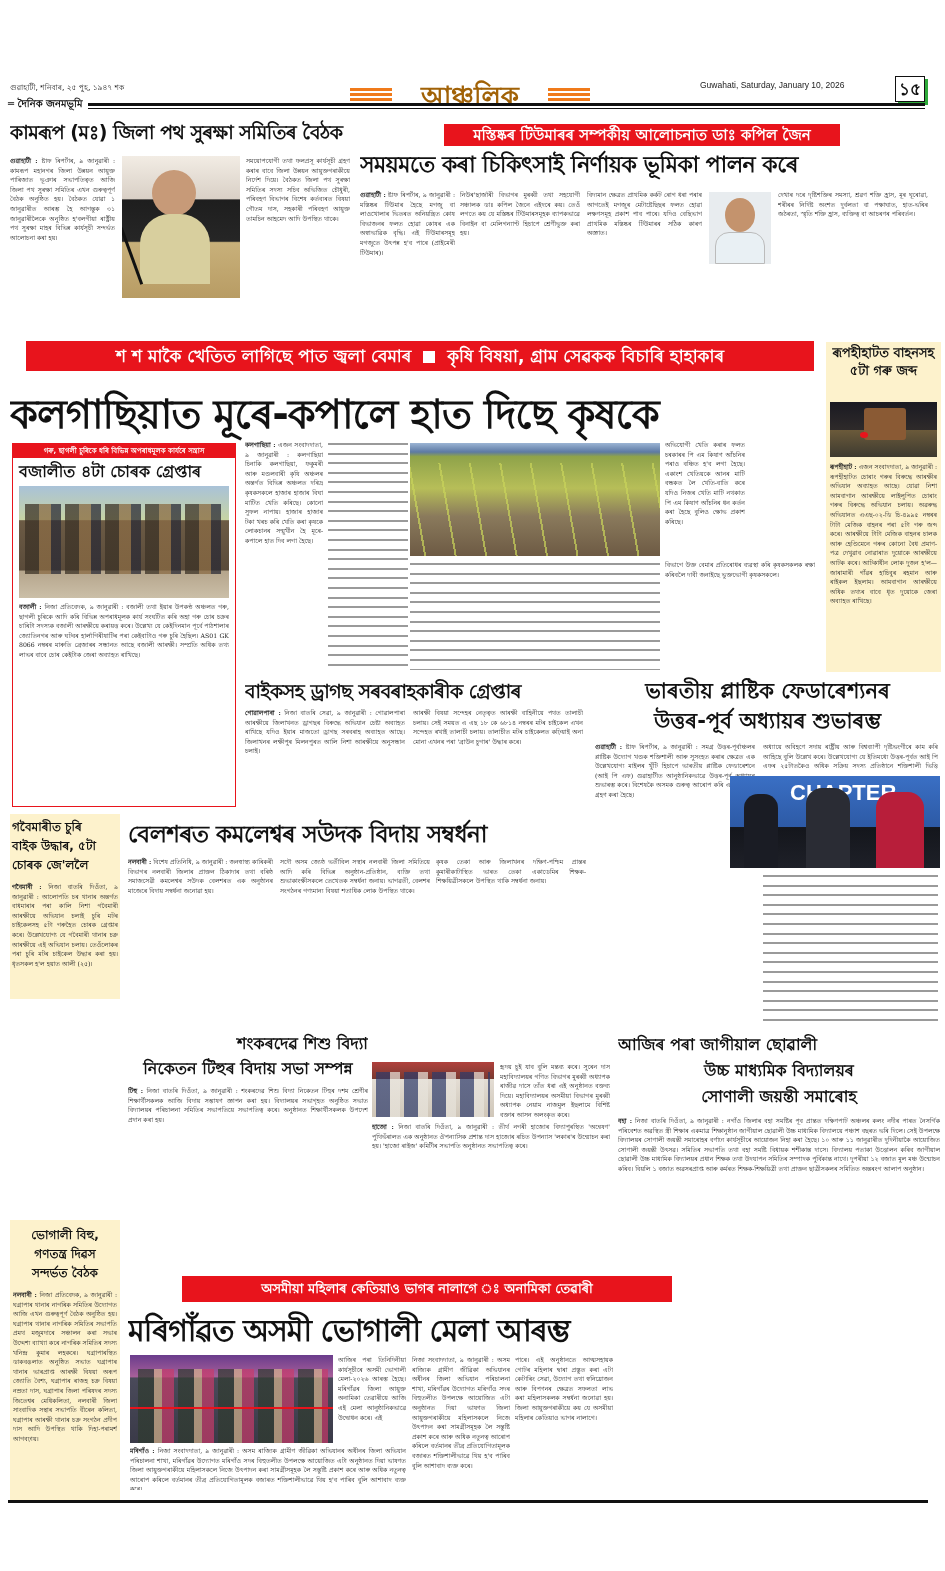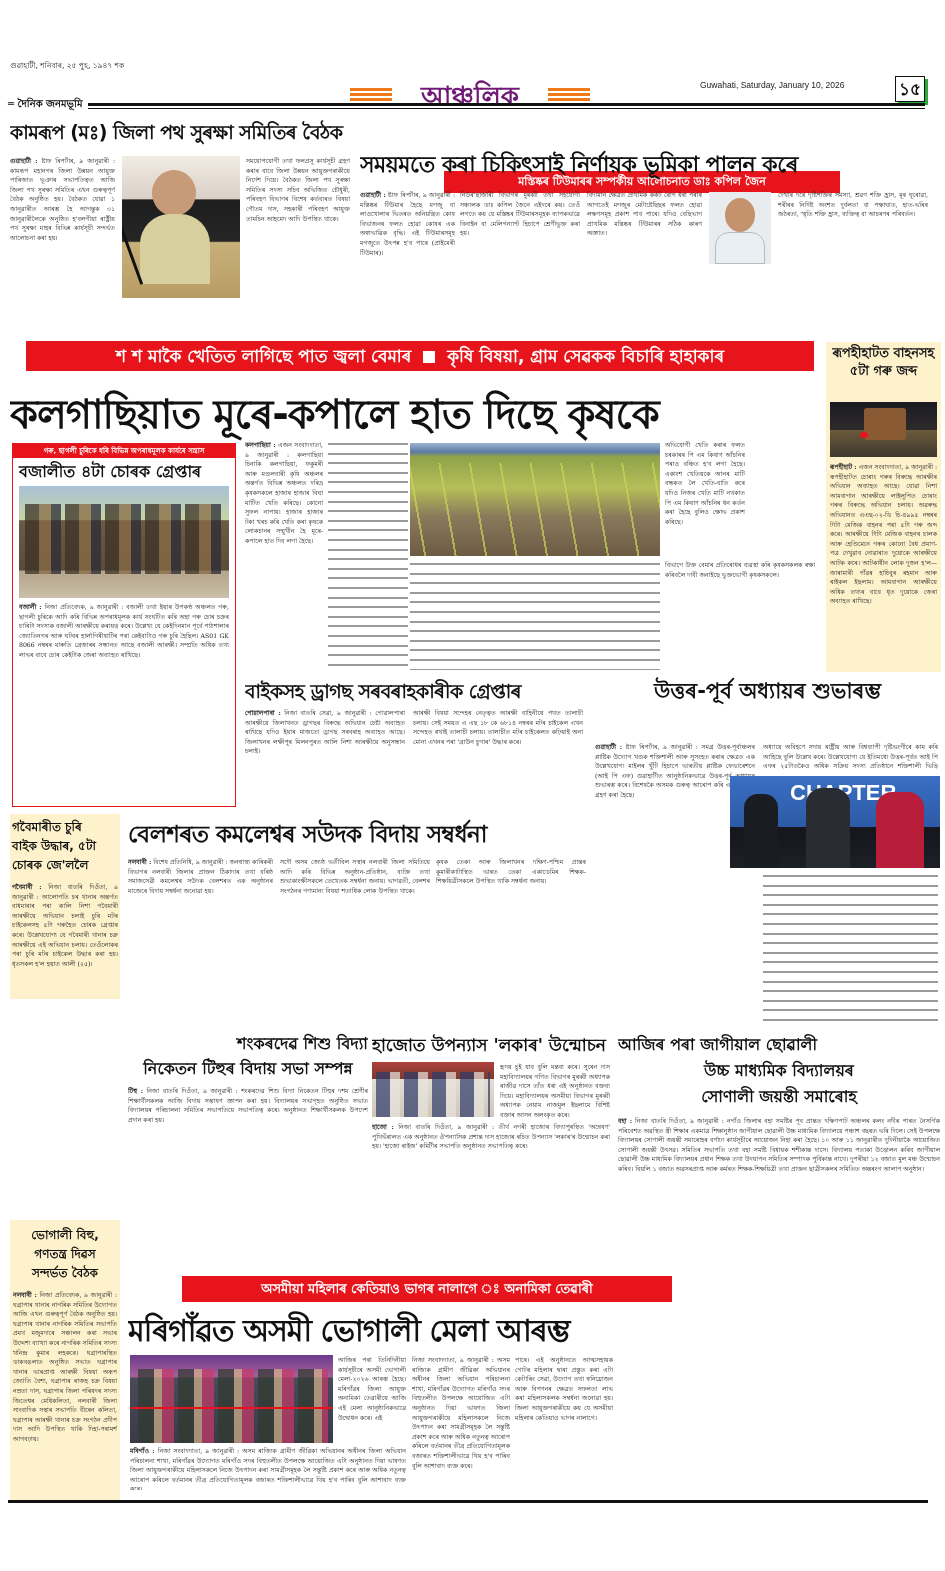--- a/index.html
+++ b/index.html
@@ -11,28 +11,28 @@
   .redbar { background: #e8141c; color: #fff; font-weight: bold; font-family: "DejaVu Sans", sans-serif; text-align: center; white-space: nowrap; overflow: hidden; }
   .photo { overflow: hidden; }
   .yellow { background: #fdf2cc; padding-left: 24px; }
   .rule { background: #111; }
   .lines { background-image: repeating-linear-gradient(to bottom, transparent 0 3px, #9a9a9a 3px 5px, transparent 5px 9.6px); }
 </style>
 </head>
 <body>
 
 <div class="abs" style="left:0;top:0;width:945px;height:114px;">
-  <div class="abs" style="left:10px;top:60px;font-size:7.5px;color:#222;white-space:nowrap;">গুৱাহাটী, শনিবাৰ, ২৫ পুহ, ১৯৪৭ শক</div>
+  <div class="abs" style="left:10px;top:82px;font-size:7.5px;color:#222;white-space:nowrap;">গুৱাহাটী, শনিবাৰ, ২৫ পুহ, ১৯৪৭ শক</div>
   <div class="abs" style="left:8px;top:96px;font-size:10px;font-weight:bold;color:#111;white-space:nowrap;">
     <span>═ </span><span>দৈনিক জনমভূমি</span>
   </div>
 
   <div class="abs" style="left:350px;top:80px;width:240px;height:30px;">
     <div class="abs" style="left:0;top:8px;width:42px;height:14px;background:repeating-linear-gradient(to bottom,#f07a1a 0 3px,transparent 3px 5px);"></div>
-    <div class="abs" style="left:48px;top:-4px;width:144px;text-align:center;font-size:26px;font-weight:bold;color:#701a75;white-space:nowrap;">আঞ্চলিক</div>
+    <div class="abs" style="left:48px;top:-4px;width:144px;text-align:center;font-size:26px;font-weight:bold;color:#a16207;white-space:nowrap;">আঞ্চলিক</div>
     <div class="abs" style="left:198px;top:8px;width:42px;height:14px;background:repeating-linear-gradient(to bottom,#f07a1a 0 3px,transparent 3px 5px);"></div>
   </div>
   <div class="abs" style="left:700px;top:80px;font-size:8.5px;font-family:'Liberation Sans',sans-serif;color:#222;white-space:nowrap;">Guwahati, Saturday, January 10, 2026</div>
   <div class="abs" style="left:895px;top:76px;width:30px;height:26px;border:1.5px solid #111;background:#fff;box-shadow:3px 3px 0 #2eaa3a;">
     <div style="text-align:center;font-size:17px;font-weight:bold;line-height:24px;">১৫</div>
   </div>
   <div class="abs rule" style="left:88px;top:103px;width:837px;height:3px;"></div>
   <div class="abs rule" style="left:88px;top:108px;width:837px;height:1px;"></div>
 </div>
 
@@ -46,21 +46,21 @@
     <div class="abs" style="left:30px;top:14px;width:44px;height:46px;border-radius:50%;background:#c79a78;"></div>
     <div class="abs" style="left:18px;top:58px;width:70px;height:70px;border-radius:30px 30px 0 0;background:#d8cf9e;"></div>
     <div class="abs" style="left:8px;top:70px;width:3px;height:60px;background:#111;transform:rotate(-20deg);"></div>
   </div>
   <div class="abs body-text" style="left:236px;top:38px;width:104px;height:160px;">
     <span>সময়োপযোগী তথা ফলপ্ৰসূ কাৰ্যসূচী গ্ৰহণ কৰাৰ বাবে জিলা উন্নয়ন আয়ুক্তগৰাকীয়ে নিৰ্দেশ দিয়ে। বৈঠকত জিলা পথ সুৰক্ষা সমিতিৰ সদস্য সচিব অভিজিত চৌধুৰী, পৰিবহণ বিভাগৰ বিশেষ কৰ্তব্যৰত বিষয়া গৌতম দাস, সহকাৰী পৰিবহণ আয়ুক্ত তামচিন আহমেদ আদি উপস্থিত থাকে।</span>
   </div>
 </div>
 
 <div class="abs" style="left:360px;top:118px;width:575px;height:210px;">
-  <div class="abs redbar" style="left:84px;top:6px;width:396px;height:22px;font-size:11px;line-height:22px;margin-top:47px;">মস্তিষ্কৰ টিউমাৰৰ সম্পৰ্কীয় আলোচনাত ডাঃ কপিল জৈন</div>
+  <div class="abs redbar" style="left:84px;top:6px;width:396px;height:22px;font-size:15px;line-height:22px;">মস্তিষ্কৰ টিউমাৰৰ সম্পৰ্কীয় আলোচনাত ডাঃ কপিল জৈন</div>
   <div class="abs hl" style="left:0;top:30px;width:575px;font-size:22px;line-height:34px;letter-spacing:-0.5px;">সময়মতে কৰা চিকিৎসাই নিৰ্ণায়ক ভূমিকা পালন কৰে</div>
   <div class="abs body-text" style="left:0;top:72px;width:95px;height:130px;">
     <b>গুৱাহাটী :</b>
     <span>ষ্টাফ ৰিপৰ্টাৰ, ৯ জানুৱাৰী : মস্তিষ্কৰ টিউমাৰ হৈছে মগজু বা লাওখোলাৰ ভিতৰত অনিয়ন্ত্ৰিত কোষ বিভাজনৰ ফলত হোৱা কোষৰ এক অস্বাভাৱিক বৃদ্ধি। এই টিউমাৰসমূহ মগজুতে উৎপন্ন হ'ব পাৰে (প্ৰাইমেৰী টিউমাৰ)।</span>
   </div>
   <div class="abs body-text" style="left:100px;top:72px;width:120px;height:130px;">
     <span>নিউৰ'ছাৰ্জাৰী বিভাগৰ মুৰব্বী তথা সহযোগী সঞ্চালক ডাঃ কপিল জৈনে এইদৰে কয়। তেওঁ লগতে কয় যে মস্তিষ্কৰ টিউমাৰসমূহক ব্যাপকভাৱে বিনাইন বা মেলিগন্যাণ্ট হিচাপে শ্ৰেণীভুক্ত কৰা হয়।</span>
   </div>
   <div class="abs body-text" style="left:227px;top:72px;width:115px;height:130px;">
     <span>বিদ্যমান ক্ষেত্ৰত প্ৰাথমিক কৰ্কট ৰোগ ধৰা পৰাৰ আগতেই মগজুৰ মেটাষ্টেছিছৰ ফলত হোৱা লক্ষণসমূহ প্ৰকাশ পাব পাৰে। যদিও বেছিভাগ প্ৰাথমিক মস্তিষ্কৰ টিউমাৰৰ সঠিক কাৰণ অজ্ঞাত।</span>
@@ -127,20 +127,21 @@
   <div class="abs body-text" style="left:0;top:32px;width:160px;height:96px;">
     <b>গোৱালপাৰা :</b>
     <span>নিজা বাতৰি সেৱা, ৯ জানুৱাৰী : গোৱালপাৰা আৰক্ষীয়ে জিলাখনত ড্ৰাগছৰ বিৰুদ্ধে অভিযান চেষ্টা অব্যাহত ৰাখিছে যদিও ইয়াৰ মাজতো ড্ৰাগছ সৰবৰাহ অব্যাহত আছে। জিলাখনৰ লক্ষীপুৰ মিলনপুৰত আলি নিশা আৰক্ষীয়ে অনুসন্ধান চলাই।</span>
   </div>
   <div class="abs body-text" style="left:168px;top:32px;width:170px;height:96px;">
     <span>আৰক্ষী বিষয়া সন্দেহৰ নেতৃত্বত আৰক্ষী বাহিনীয়ে পথত তালাচী চলায়। সেই সময়ত এ এছ ১৮ কে ৬৮১৪ নম্বৰৰ মটৰ চাইকেল এখন সন্দেহত ৰখাই তালাচী চলায়। তালাচীত মটৰ চাইকেলত কঢ়িয়াই অনা মোনা এখনৰ পৰা 'ব্ৰাউন চুগাৰ' উদ্ধাৰ কৰে।</span>
   </div>
 </div>
 
 <div class="abs" style="left:595px;top:676px;width:345px;height:355px;">
+  <div class="hl" style="font-size:21px;line-height:30px;text-align:center;">ভাৰতীয় প্লাষ্টিক ফেডাৰেশ্যনৰ</div>
   <div class="hl" style="font-size:21px;line-height:30px;text-align:center;">উত্তৰ-পূৰ্ব অধ্যায়ৰ শুভাৰম্ভ</div>
   <div class="abs body-text" style="left:0;top:66px;width:160px;height:280px;">
     <b>গুৱাহাটী :</b>
     <span>ষ্টাফ ৰিপৰ্টাৰ, ৯ জানুৱাৰী : সমগ্ৰ উত্তৰ-পূৰ্বাঞ্চলৰ প্লাষ্টিক উদ্যোগ খণ্ডক শক্তিশালী আৰু সুসংহত কৰাৰ ক্ষেত্ৰত এক উল্লেখযোগ্য মাইলৰ খুঁটি হিচাপে ভাৰতীয় প্লাষ্টিক ফেডাৰেশনে (আই পি এফ) গুৱাহাটীত আনুষ্ঠানিকভাৱে উত্তৰ-পূৰ্ব অধ্যায়ৰ শুভাৰম্ভ কৰে। বিশেষকৈ অসমক গুৰুত্ব আৰোপ কৰি এই পদক্ষেপ গ্ৰহণ কৰা হৈছে।</span>
   </div>
   <div class="abs body-text" style="left:168px;top:66px;width:175px;height:30px;">
     <span>অধ্যায়ে অবিহণে সদায় ৰাষ্ট্ৰীয় আৰু বিশ্বব্যাপী দৃষ্টিভংগীৰে কাম কৰি আহিছে বুলি উল্লেখ কৰে। উল্লেখযোগ্য যে ইতিমধ্যে উত্তৰ-পূৰ্বত আই পি এফৰ ২৫টাতকৈও অধিক সক্ৰিয় সদস্য প্ৰতিষ্ঠানে শক্তিশালী ভিত্তি আছে।</span>
   </div>
   <div class="abs photo" style="left:135px;top:100px;width:210px;height:92px;background:linear-gradient(180deg,#3a6fc4 0%,#2d5aa6 55%,#14161c 56%,#1e2028 100%);">
     <div class="abs" style="left:60px;top:4px;font-size:22px;font-weight:bold;color:#fff;font-family:'Liberation Sans',sans-serif;">CHAPTER</div>
@@ -180,21 +181,20 @@
 <div class="abs" style="left:128px;top:1032px;width:240px;height:230px;">
   <div class="hl" style="font-size:16px;line-height:24px;text-align:right;">শংকৰদেৱ শিশু বিদ্যা</div>
   <div class="hl" style="font-size:16px;line-height:26px;text-align:center;">নিকেতন টিহুৰ বিদায় সভা সম্পন্ন</div>
   <div class="body-text" style="margin-top:4px;height:170px;">
     <b>টিহু :</b>
     <span>নিজা বাতৰি দিওঁতা, ৯ জানুৱাৰী : শংকৰদেৱ শিশু বিদ্যা নিকেতন টিহুৰ দশম শ্ৰেণীৰ শিক্ষাৰ্থীসকলক আজি বিদায় সম্ভাষণ জ্ঞাপন কৰা হয়। বিদ্যালয়ৰ সভাগৃহত অনুষ্ঠিত সভাত বিদ্যালয়ৰ পৰিচালনা সমিতিৰ সভাপতিয়ে সভাপতিত্ব কৰে। অনুষ্ঠানত শিক্ষাৰ্থীসকলক উপদেশ প্ৰদান কৰা হয়।</span>
   </div>
 </div>
 
 <div class="abs" style="left:372px;top:1032px;width:240px;height:230px;">
-  <div class="hl" style="font-size:17px;line-height:26px;">হাজোত উপন্যাস 'লকাৰ' উন্মোচন</div>
   <div class="abs photo" style="left:0;top:30px;width:122px;height:55px;background:linear-gradient(180deg,#b0403c 0%,#7a3a30 30%,#e3ddd4 31%,#cfc6b8 100%);">
     <div class="abs" style="left:4px;top:10px;width:114px;height:45px;background:repeating-linear-gradient(90deg,#2d3a6a 0 14px,#e8e4dc 14px 24px,transparent 24px 28px);opacity:0.7;"></div>
   </div>
   <div class="abs body-text" style="left:128px;top:30px;width:110px;height:60px;">
     <span>হৃদয় চুই যাব বুলি মন্তব্য কৰে। সুৰেন দাস মহাবিদ্যালয়ৰ গণিত বিভাগৰ মুৰব্বী অধ্যাপক ৰাজীৱ দাসে তাঁত ধৰা এই অনুষ্ঠানত বক্তব্য দিয়ে। মহাবিদ্যালয়ৰ অসমীয়া বিভাগৰ মুৰব্বী অধ্যাপক নেয়াম নাজমুল ইছলামে বিশিষ্ট বক্তাৰ আসন অলংকৃত কৰে।</span>
   </div>
   <div class="abs body-text" style="left:0;top:90px;width:238px;height:140px;">
     <b>হাজো :</b>
     <span>নিজা বাতৰি দিওঁতা, ৯ জানুৱাৰী : তীৰ্থ নগৰী হাজোৰ বিদ্যাপুৰস্থিত 'অন্বেষণ' পুথিভঁৰালত এক অনুষ্ঠানত ঔপন্যাসিক প্ৰশান্ত দাস হাজোৰ ৰচিত উপন্যাস 'লকাৰ'ৰ উন্মোচন কৰা হয়। 'হাজো ৰাইজ' কমিটীৰ সভাপতি অনুষ্ঠানত সভাপতিত্ব কৰে।</span>
   </div>

